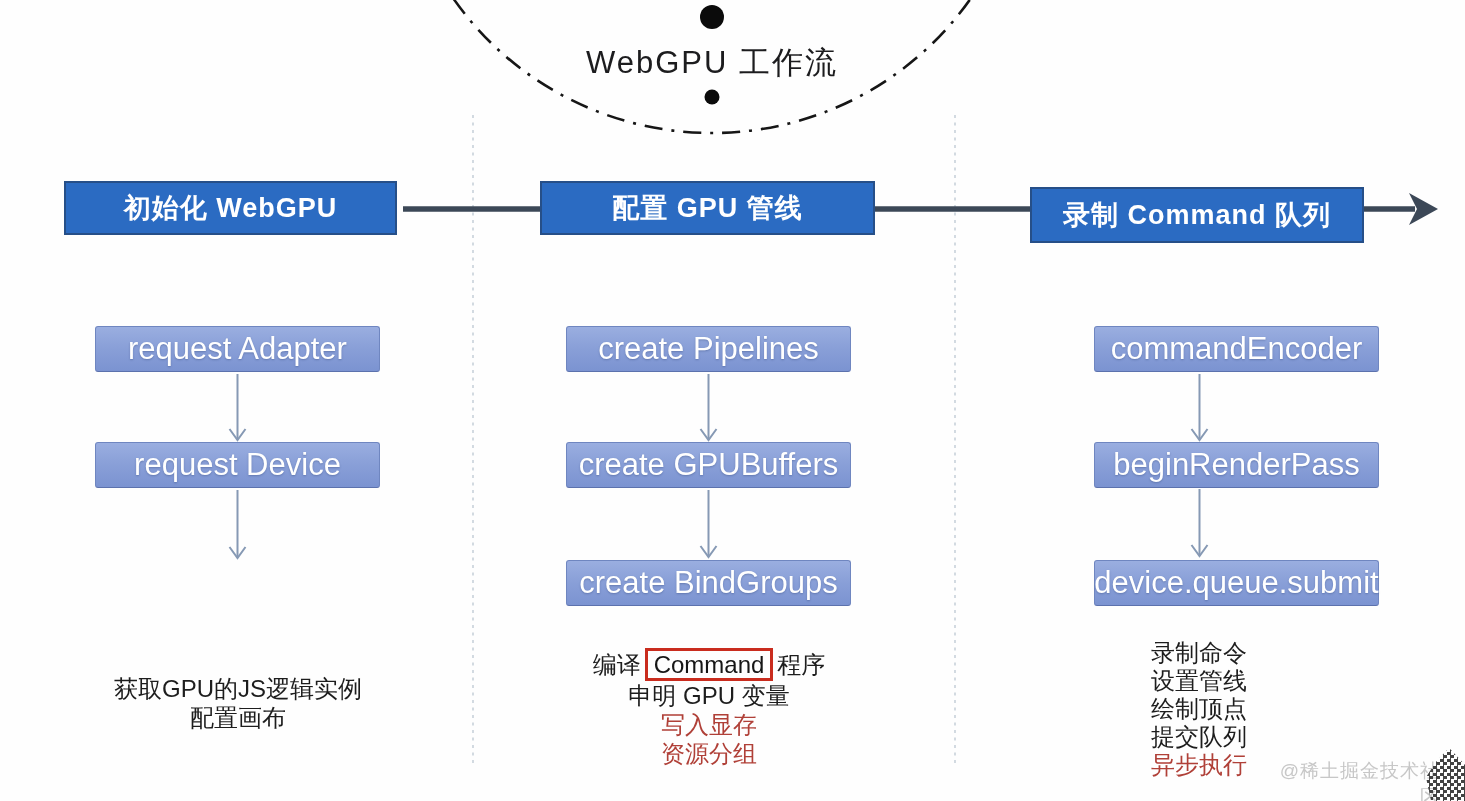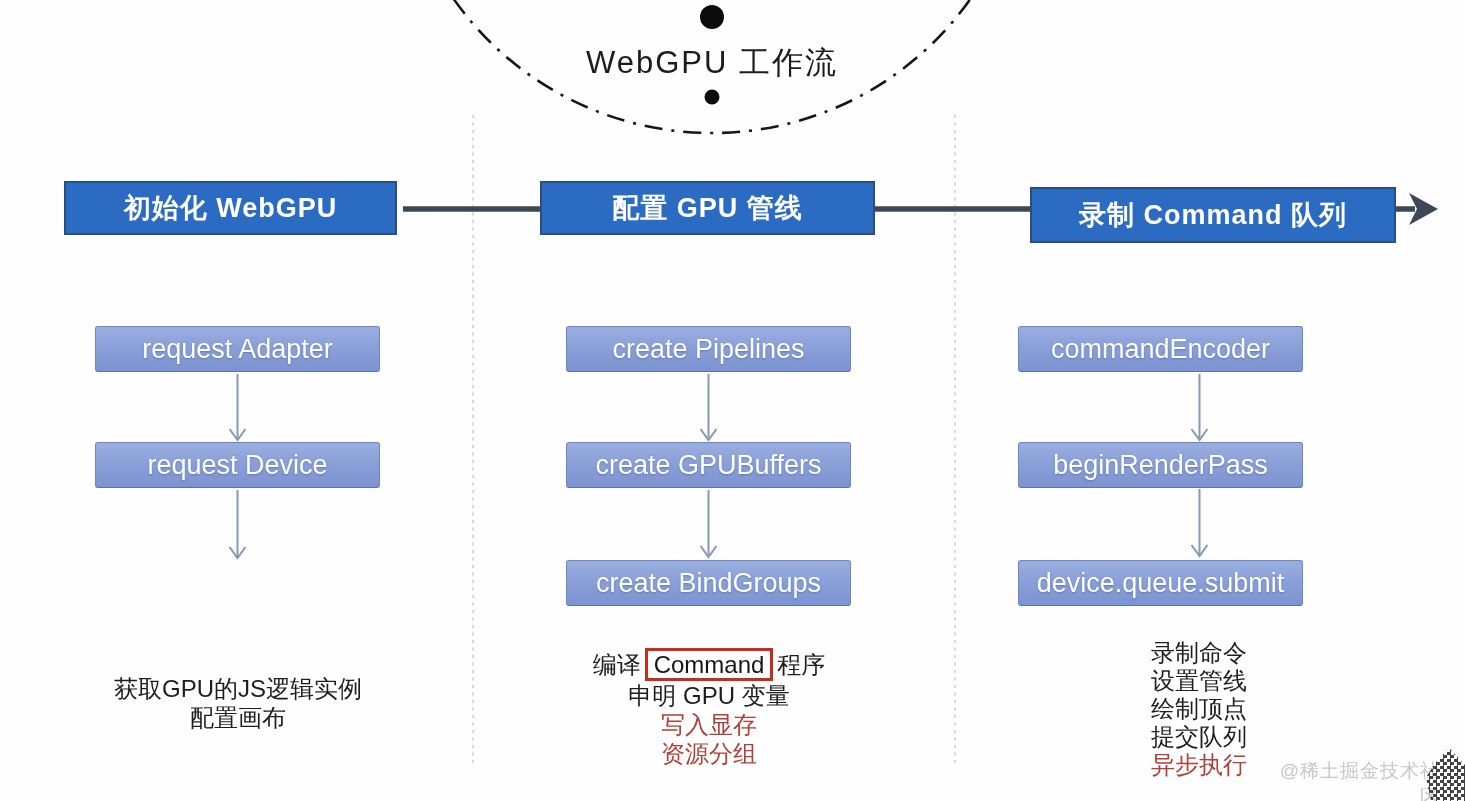--- a/index.html
+++ b/index.html
@@ -14,30 +14,30 @@
     font-size:31px;font-weight:500;color:#1c1c1e;letter-spacing:2px;
   }
 
   .phase-header{
     position:absolute;height:54px;display:flex;align-items:center;justify-content:center;
     background:#2b6bc2;border:2px solid rgba(34,56,90,.55);box-sizing:border-box;
     color:#fff;font-size:27px;font-weight:bold;letter-spacing:1px;
   }
   .ph1{left:64px;top:181px;width:333px;}
   .ph2{left:540px;top:181px;width:335px;}
-  .ph3{left:1030px;top:187px;width:366px;height:56px;}
+  .ph3{left:1030px;top:187px;width:334px;height:56px;}
 
   .step-box{
     position:absolute;width:285px;height:46px;display:flex;align-items:center;justify-content:center;
     background:linear-gradient(180deg,#9aaee0 0%,#8aa0d8 45%,#7b93d1 100%);
     border:1px solid #6f86c0;border-bottom-color:#5c72ad;border-radius:3px;box-sizing:border-box;
-    color:#fff;font-size:27px;font-weight:500;
+    color:#fff;font-size:31px;font-weight:500;
     text-shadow:0 1px 2px rgba(40,60,110,.35);
   }
-  .c1{left:95px;} .c2{left:566px;} .c3{left:1018px;}
+  .c1{left:95px;} .c2{left:566px;} .c3{left:1094px;}
   .r1{top:326px;} .r2{top:442px;text-align:right;} .r3{top:560px;}
 
   .notes{position:absolute;text-align:center;color:#1d1d1d;font-size:24px;}
   .notes .line{line-height:29px;}
   .notes-1{left:60px;top:674px;width:356px;}
   .notes-2{left:533px;top:648px;width:352px;}
   .notes-3{left:1079px;top:639px;width:240px;}
   .notes-3 .line{line-height:28px;}
   .red{color:#b04038;text-align:center;}
   .boxed-word{

